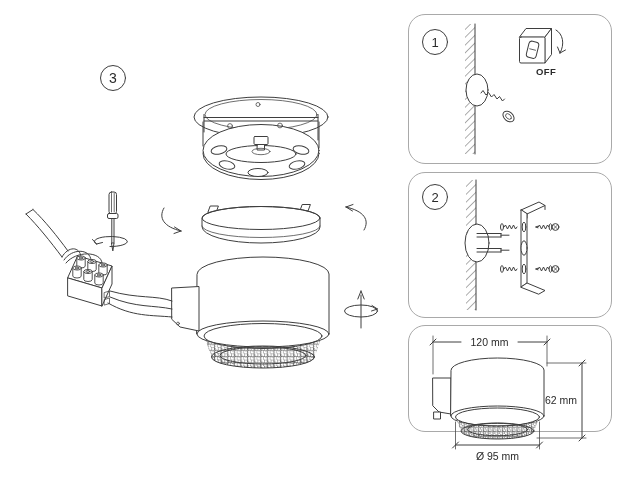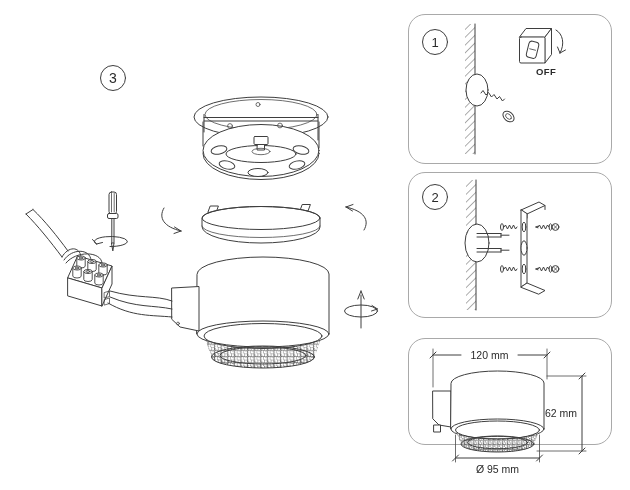--- a/index.html
+++ b/index.html
@@ -8,21 +8,21 @@
     font-family:"Liberation Sans",sans-serif;color:#2a2a2a;
   }
   .main-svg{position:absolute;left:0;top:0;}
   .panel{
     position:absolute;left:408px;width:204px;box-sizing:border-box;
     border:1.4px solid #a9a9a9;border-radius:17px;background:#fff;
   }
   .panel svg{display:block;}
   #panel-1{top:14px;height:150px;}
   #panel-2{top:172px;height:146px;}
-  #panel-3{top:338px;height:107px;}
+  #panel-3{top:325px;height:107px;}
   svg{stroke-linecap:round;stroke-linejoin:round;}
   .ln{fill:none;stroke:#3e3e3e;stroke-width:1;}
   .lnw{fill:#ffffff;stroke:#3e3e3e;stroke-width:1;}
   .thin{fill:none;stroke:#4a4a4a;stroke-width:0.8;}
   text{stroke:none;fill:#2a2a2a;}
   .badge-num{font-size:14px;text-anchor:middle;}
   .dim-label{font-size:10.5px;text-anchor:middle;}
   .off-label{font-size:9.5px;font-weight:600;letter-spacing:0.4px;text-anchor:middle;}
 </style>
 </head>

